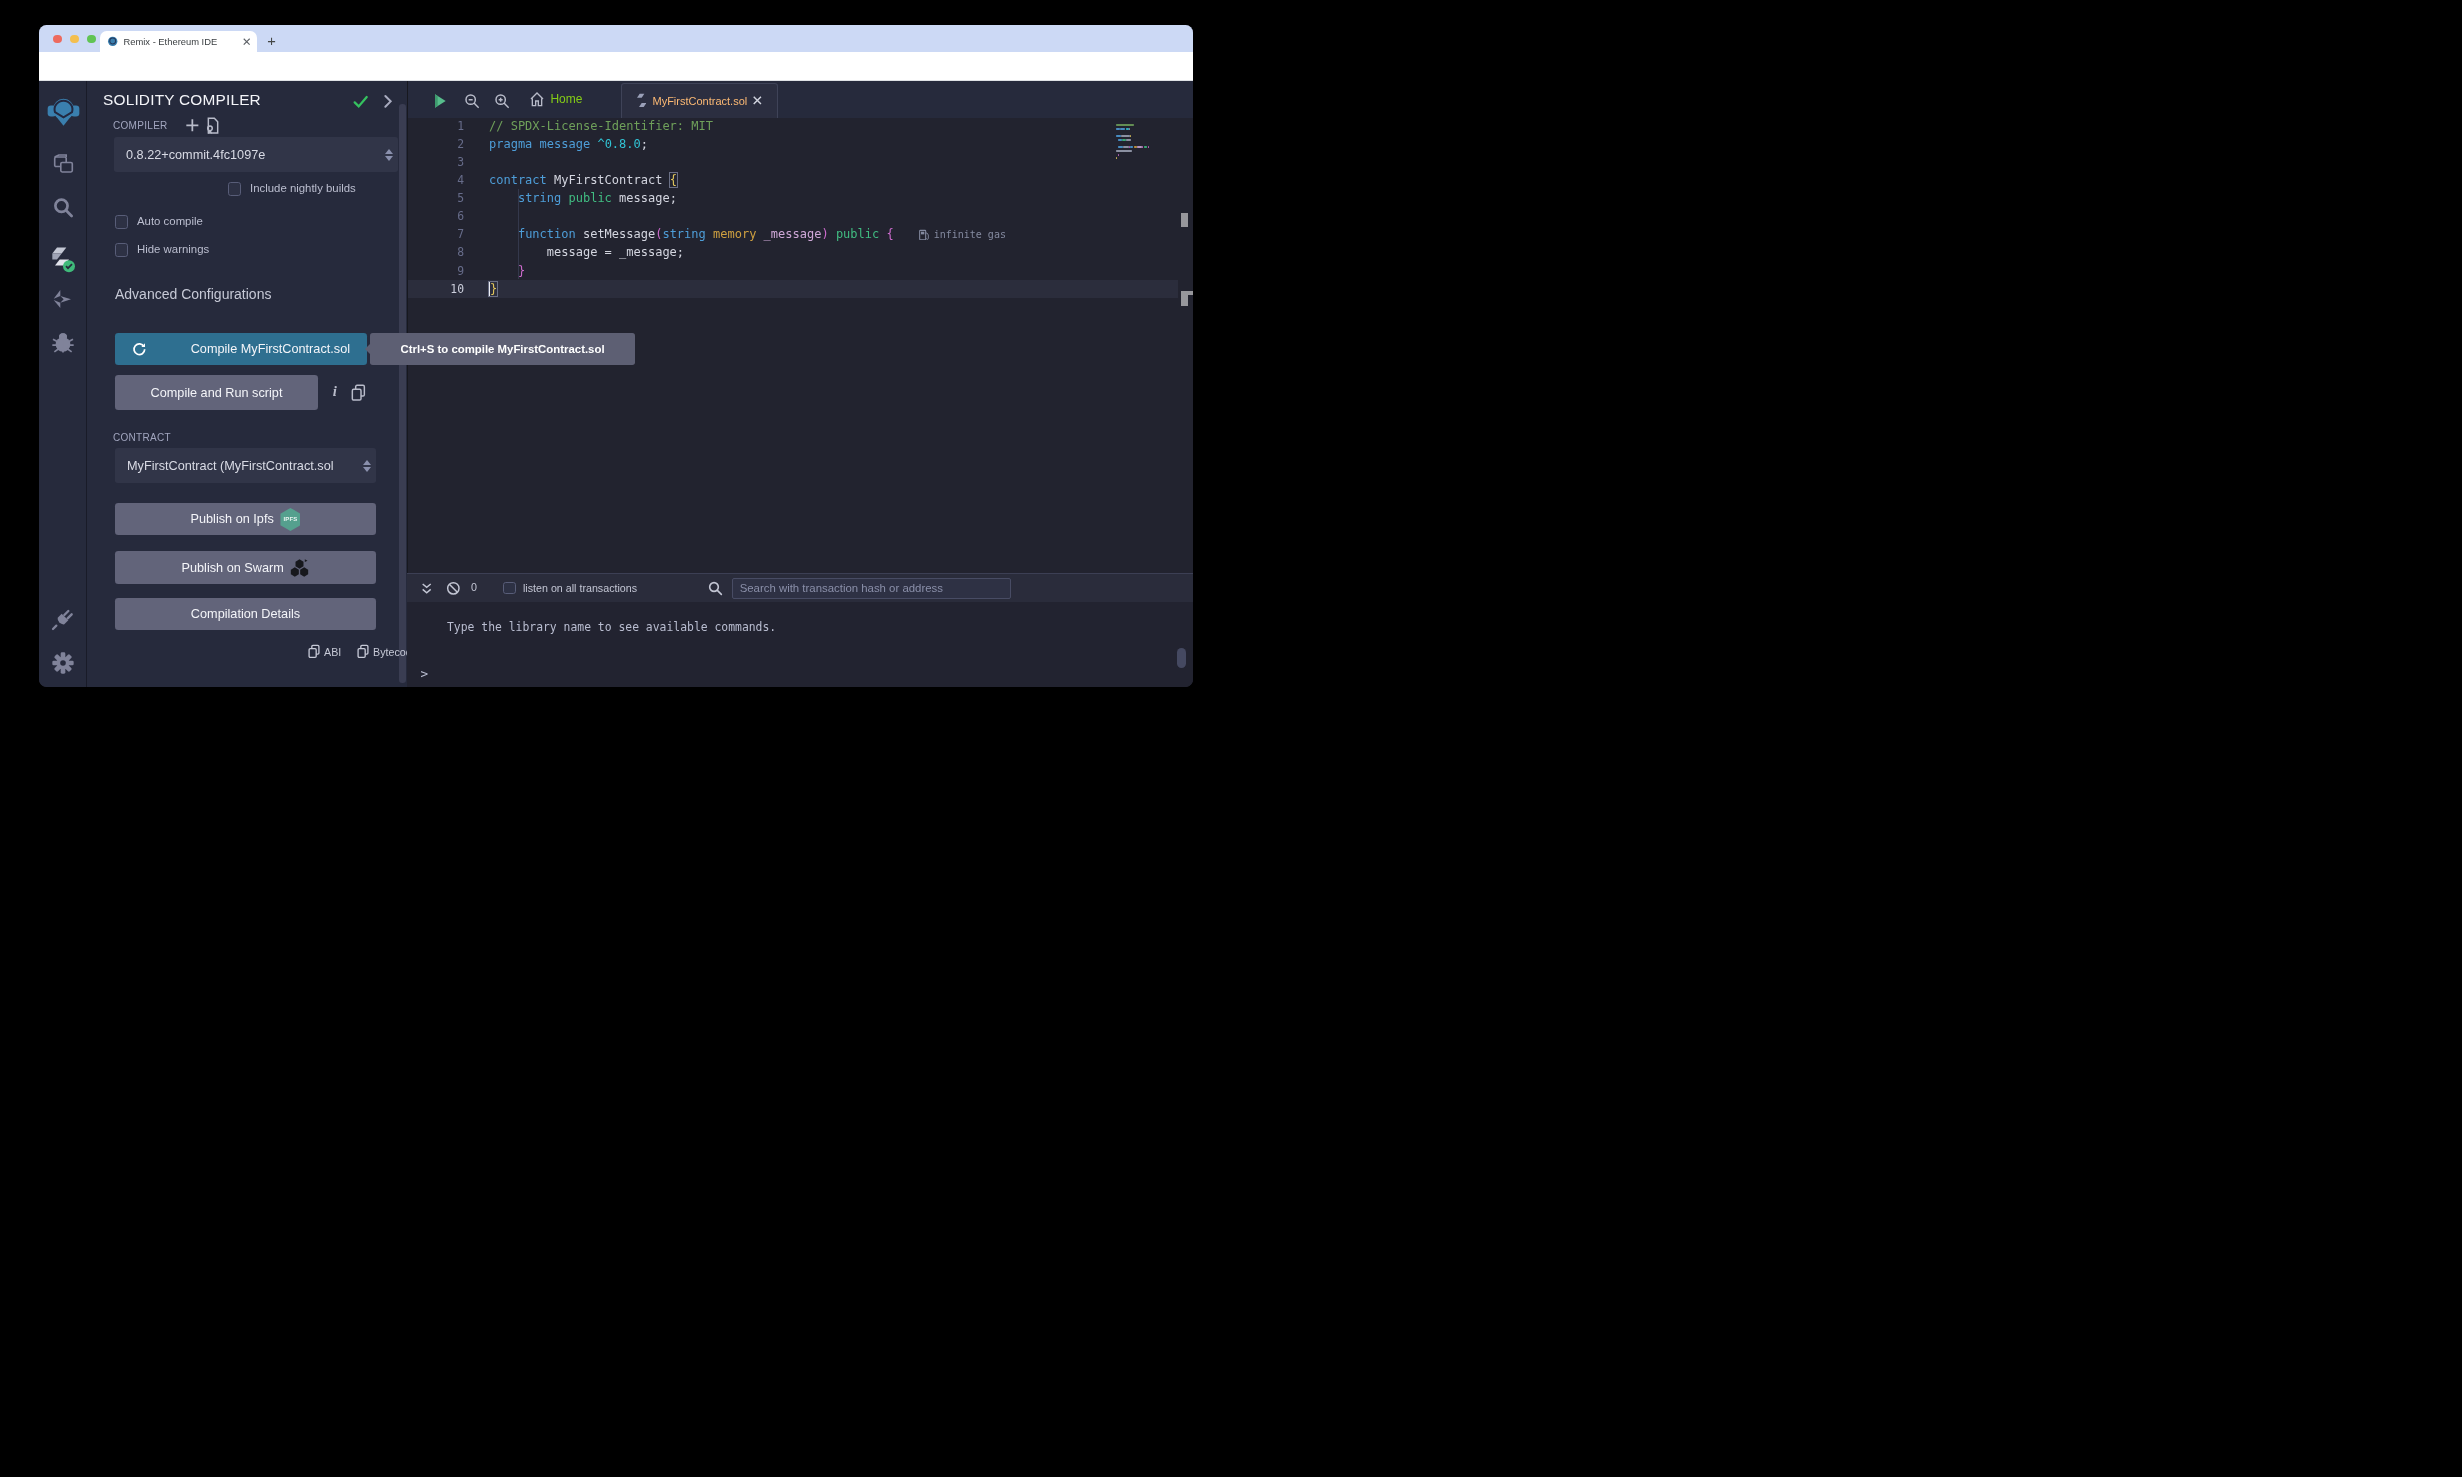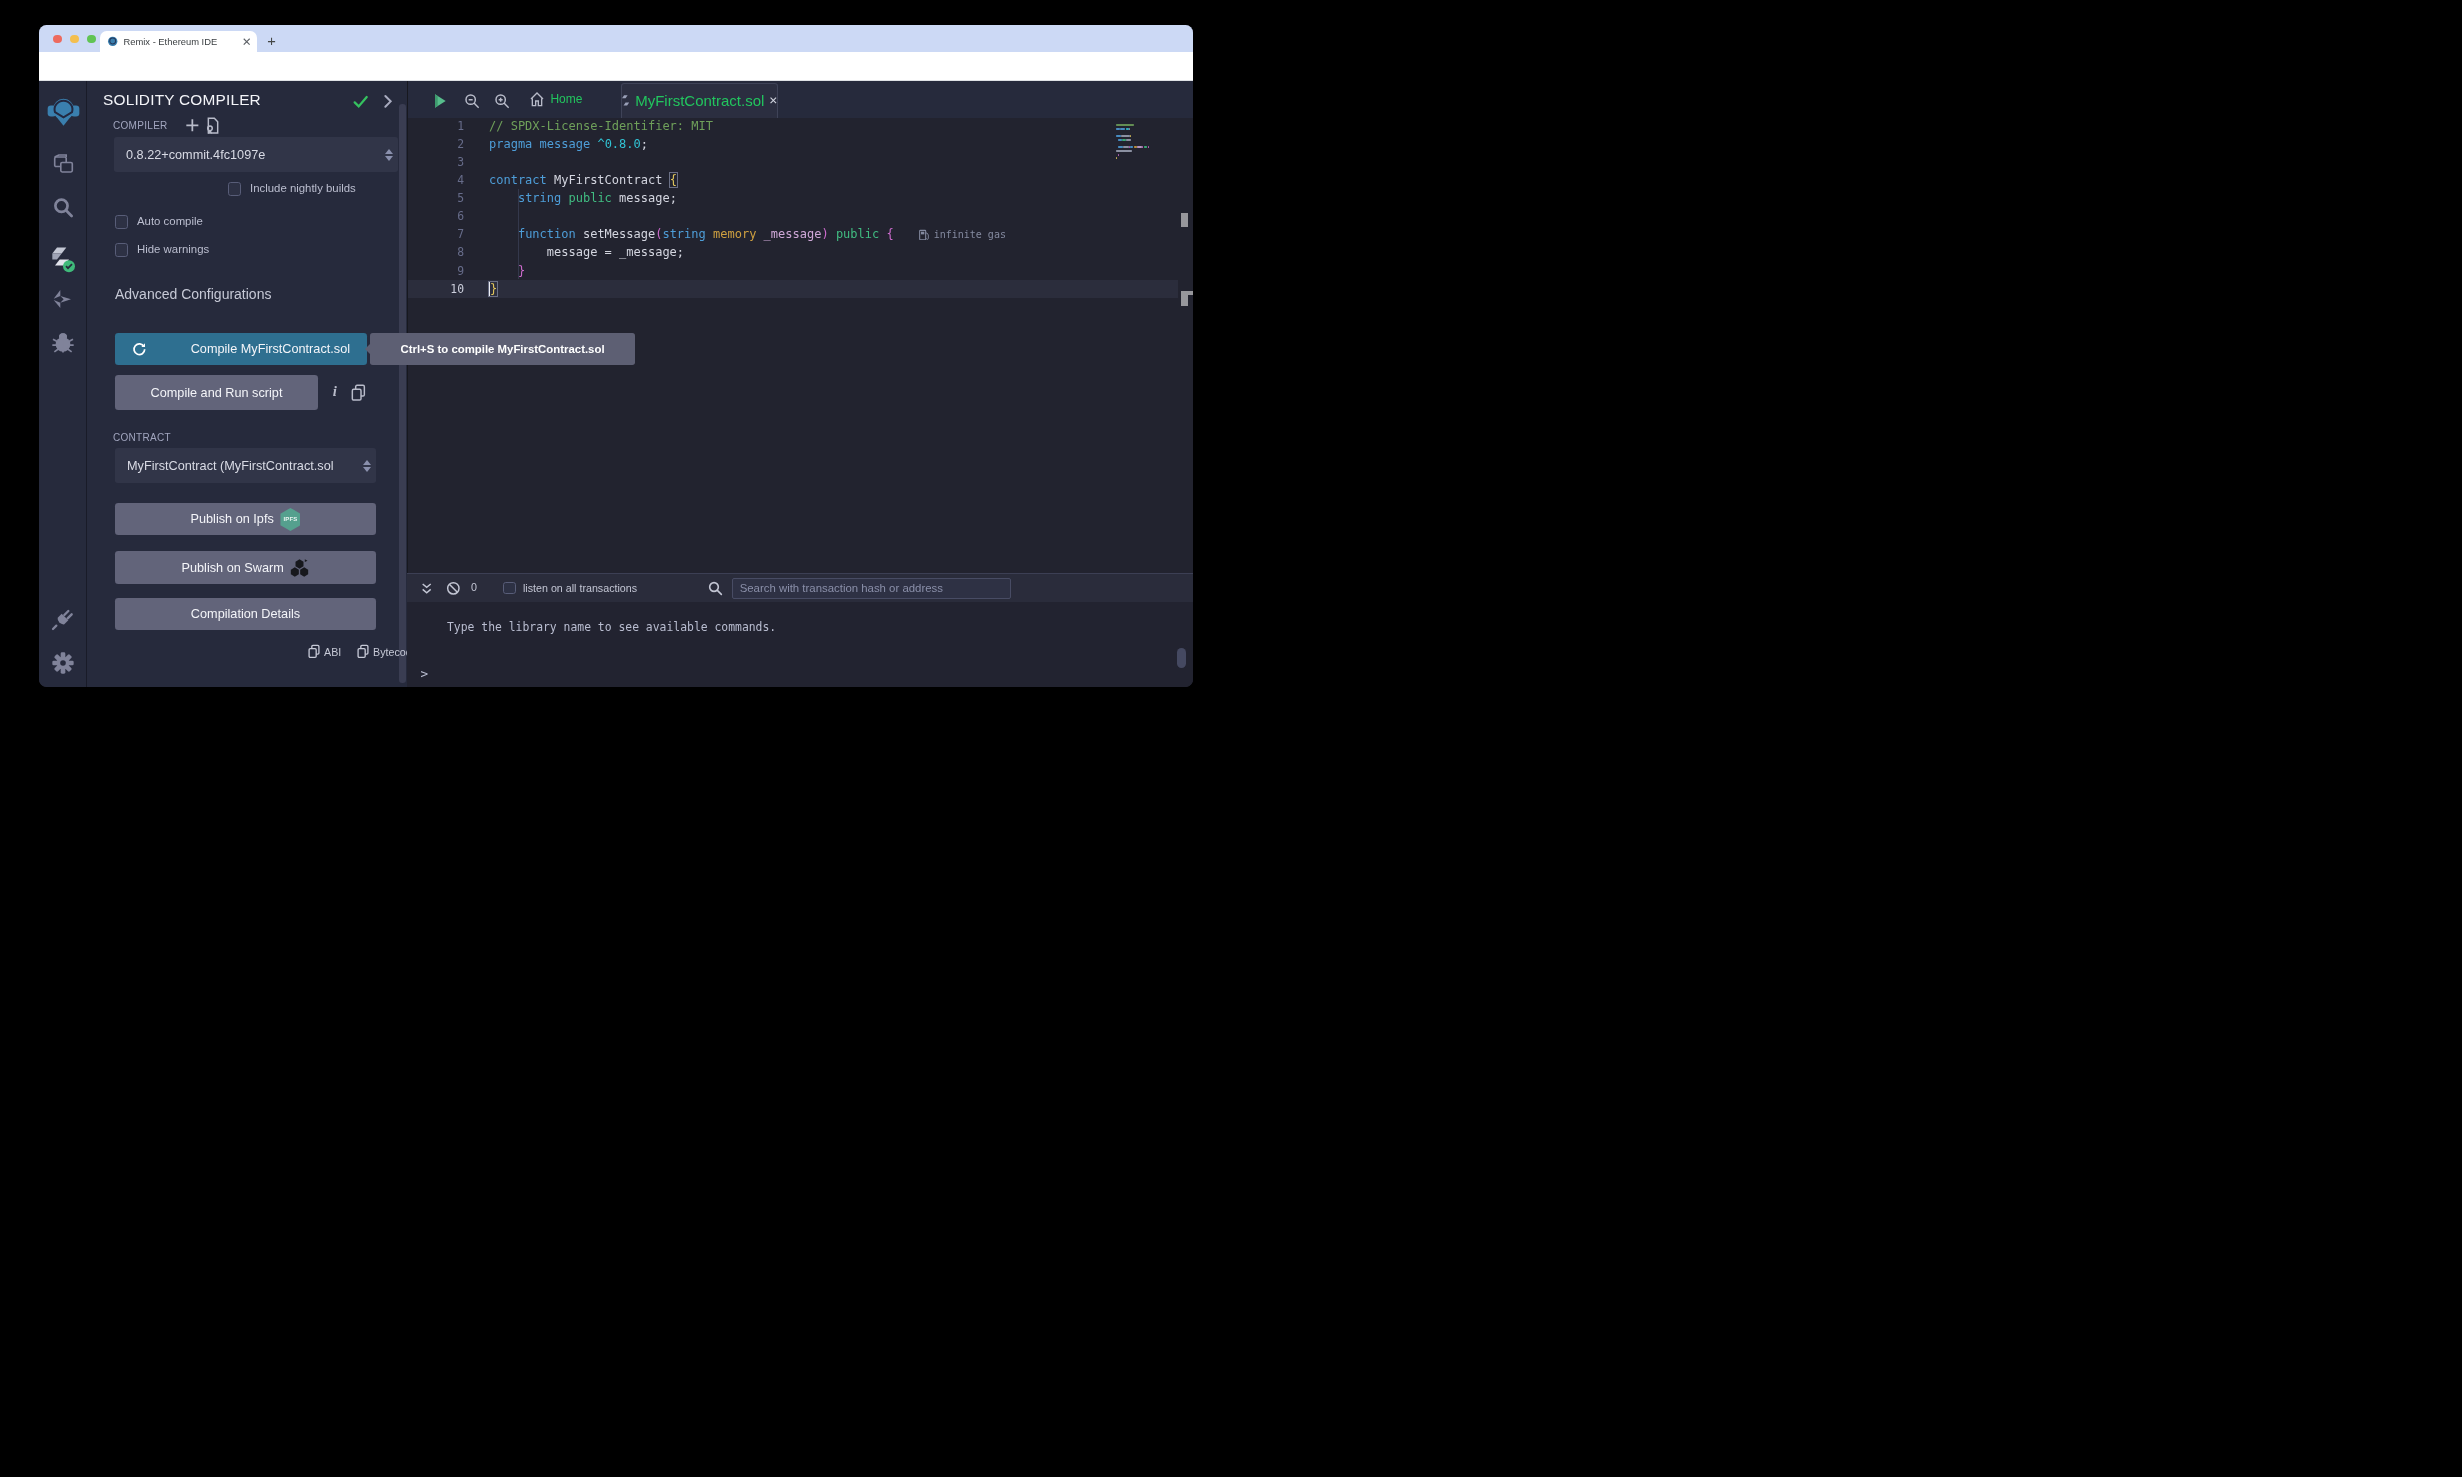--- a/index.html
+++ b/index.html
@@ -53,22 +53,22 @@
   .ipfs-badge{width:20px;height:23px;background:#55a08e;display:flex;align-items:center;justify-content:center;
               clip-path:polygon(50% 0,100% 25%,100% 75%,50% 100%,0 75%,0 25%);
               font-size:6px;font-weight:bold;color:#eaf4f1;letter-spacing:0.2px;}
   .abi-row{font-size:10.7px;color:#c6c9d6;display:flex;align-items:center;gap:4px;}
 
   
   .editor{left:368px;top:0;width:786px;height:492px;background:#22232f;}
   .tabbar{left:0;top:0;width:786px;height:37px;background:#262a3c;}
   .etab{left:213px;top:1.3px;width:157px;height:35px;background:#2b2e40;border:0.7px solid #3f4358;border-bottom:none;
         border-radius:3.3px 3.3px 0 0;display:flex;align-items:center;justify-content:center;gap:6px;box-sizing:border-box;}
-  .etab .t{color:#22c55e;font-size:15px;white-space:nowrap;}
-  .home{display:flex;align-items:center;gap:5.4px;color:#22c55e;font-size:12px;}
+  .etab .t{color:#fdba74;font-size:11px;white-space:nowrap;}
+  .home{display:flex;align-items:center;gap:5.4px;color:#84cc16;font-size:12px;}
   .code-wrap{left:0;top:36px;width:786px;height:456px;font-family:"DejaVu Sans Mono","Liberation Mono",monospace;font-size:12px;}
   .cl{position:absolute;left:0;width:770px;height:18px;line-height:18px;white-space:pre;}
   .cl .num{position:absolute;left:0;width:56px;text-align:right;color:#676c8a;font-size:11.4px;}
   .cl .code{position:absolute;left:81px;}
   .cl.active{background:#2b2d3c;}
   .cl.active .num{color:#cbcedb;}
   .tk-kw{color:#4e9ed9}.tk-com{color:#6fa05a}.tk-num{color:#31c3d4}.tk-grn{color:#41bd82}
   .tk-org{color:#cfa040}.tk-mag{color:#cf6ccf}.tk-par{color:#cfa8d8}.tk-bry{color:#e2c75c}.tk-pl{color:#d4d6e0}
   .tk-box{outline:0.7px solid #6a6f85;}
   .tk-caret{border-left:1.3px solid #eceef4;}

